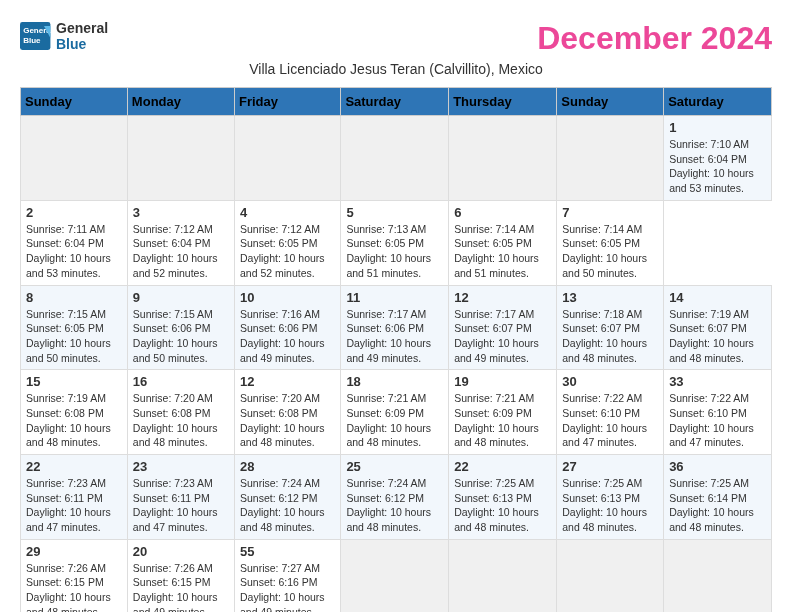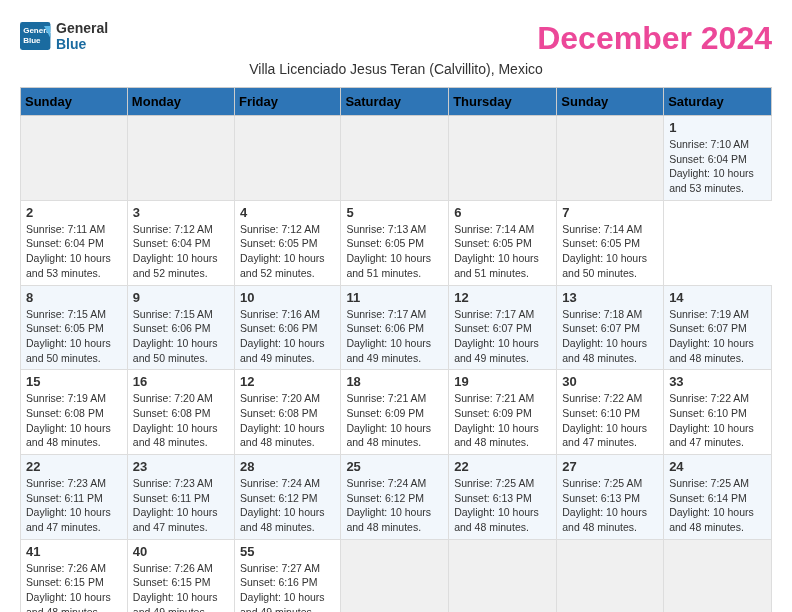--- a/index.html
+++ b/index.html
@@ -234,31 +234,31 @@
           </td>
           <td>
             <span class="day-num">22</span>
             <div class="day-info">Sunrise: 7:25 AM<br>Sunset: 6:13 PM<br>Daylight: 10 hours and 48 minutes.</div>
           </td>
           <td>
             <span class="day-num">27</span>
             <div class="day-info">Sunrise: 7:25 AM<br>Sunset: 6:13 PM<br>Daylight: 10 hours and 48 minutes.</div>
           </td>
           <td>
-            <span class="day-num">24</span>
+            <span class="day-num">36</span>
             <div class="day-info">Sunrise: 7:25 AM<br>Sunset: 6:14 PM<br>Daylight: 10 hours and 48 minutes.</div>
           </td>
         </tr>
         <tr>
           <td>
-            <span class="day-num">41</span>
+            <span class="day-num">29</span>
             <div class="day-info">Sunrise: 7:26 AM<br>Sunset: 6:15 PM<br>Daylight: 10 hours and 48 minutes.</div>
           </td>
           <td>
-            <span class="day-num">40</span>
+            <span class="day-num">20</span>
             <div class="day-info">Sunrise: 7:26 AM<br>Sunset: 6:15 PM<br>Daylight: 10 hours and 49 minutes.</div>
           </td>
           <td>
             <span class="day-num">55</span>
             <div class="day-info">Sunrise: 7:27 AM<br>Sunset: 6:16 PM<br>Daylight: 10 hours and 49 minutes.</div>
           </td>
           <td class="empty-cell"></td>
           <td class="empty-cell"></td>
           <td class="empty-cell"></td>
           <td class="empty-cell"></td>

